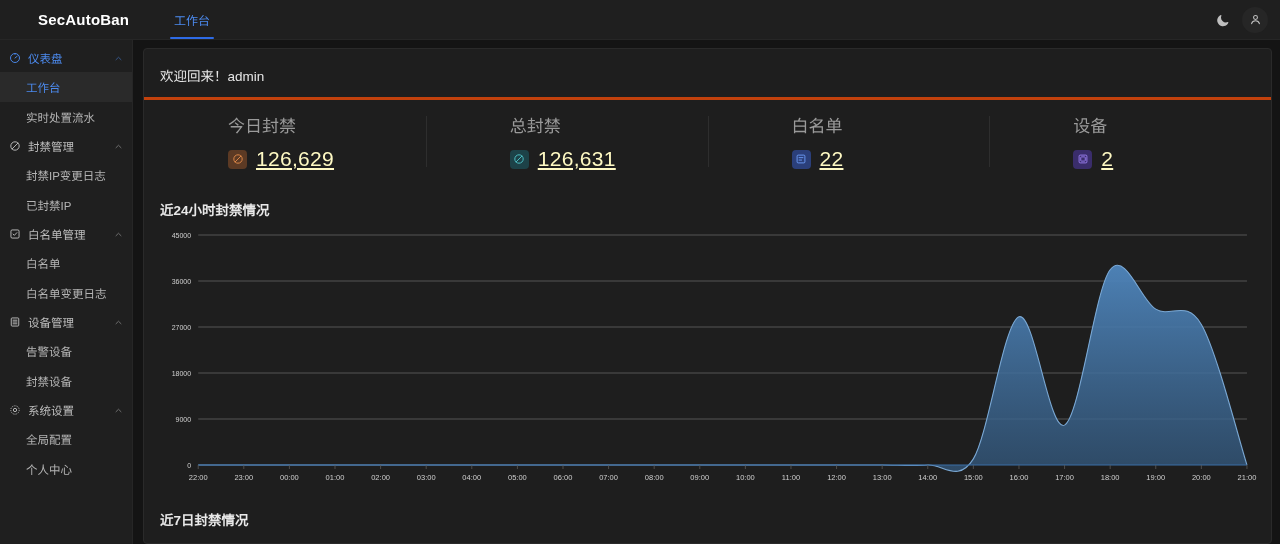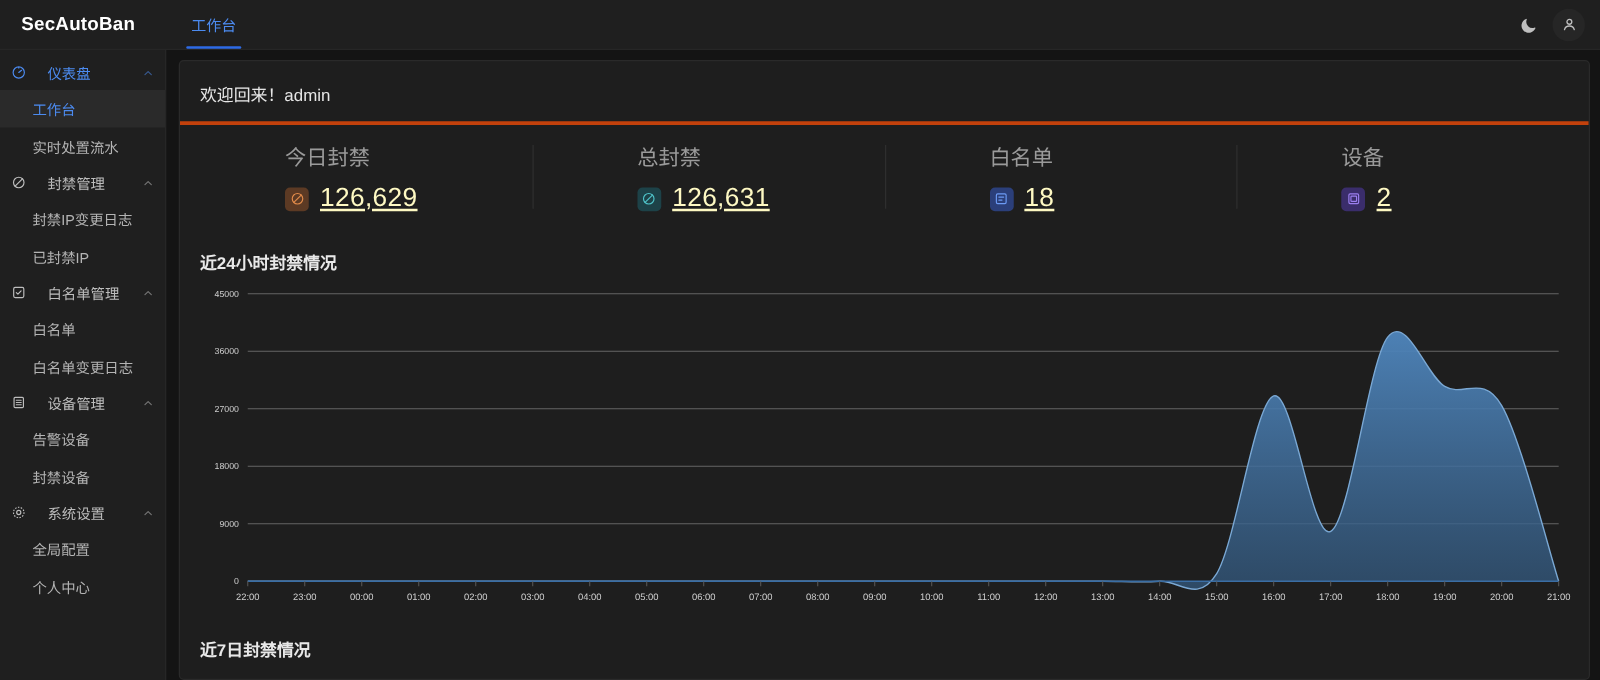--- a/index.html
+++ b/index.html
@@ -19,20 +19,21 @@
     height: 40px; flex: 0 0 40px;
     background: #1f1f1f;
     display: flex; align-items: stretch;
     border-bottom: 1px solid #262626;
   }
   .logo {
     width: 133px; flex: 0 0 133px;
     display: flex; align-items: center; padding-left: 17px;
     font-size: 15px; font-weight: 700; color: #ffffff;
     letter-spacing: .2px;
+    margin-left: 21px;
   }
   .tabbar { flex: 1 1 auto; display: flex; align-items: stretch; padding-left: 6px; }
   .tab {
     position: relative; display: flex; align-items: center;
     padding: 0 14px; font-size: 12px; color: #8c8c8c; cursor: pointer;
   }
   .tab.active { color: #4c8bf0; }
   .tab.active::after {
     content: ""; position: absolute; left: 10px; right: 10px; bottom: 0;
     height: 2px; background: #2e6be6; border-radius: 1px;
@@ -53,21 +54,21 @@
   .sidebar {
     width: 133px; flex: 0 0 133px;
     background: #1f1f1f;
     border-right: 1px solid #262626;
     overflow: hidden;
     padding-top: 4px;
   }
   .grp-title {
     height: 28px; display: flex; align-items: center;
     padding: 0 9px 0 9px; font-size: 11.5px; color: #4c8bf0;
-    cursor: pointer; gap: 17px;
+    cursor: pointer; gap: 7px;
   }
   .grp-title.plain { color: #bdbdbd; }
   .grp-ico { width: 12px; height: 12px; display: flex; align-items: center; justify-content: center; flex: 0 0 12px; }
   .grp-ico svg { display: block; }
   .grp-label { flex: 1 1 auto; white-space: nowrap; }
   .caret { width: 9px; height: 9px; flex: 0 0 9px; opacity: .55; }
   .caret svg { display: block; }
   .sub {
     height: 30px; display: flex; align-items: center;
     padding-left: 26px; font-size: 11.5px; color: #b4b4b4; cursor: pointer;
@@ -262,21 +263,21 @@
             </div>
             <div class="stat">
               <div class="stat-label">白名单</div>
               <div class="stat-row">
                 <span class="stat-ico" style="background:#2b3f7a">
                   <svg width="12" height="12" viewBox="0 0 16 16" fill="none" stroke="#6c9bf5" stroke-width="1.25">
                     <rect x="2.8" y="2.8" width="10.4" height="10.4" rx="1.4"></rect>
                     <path d="M5.4 6.2h5.2M5.4 9.4h3.4" stroke-linecap="round"></path>
                   </svg>
                 </span>
-                <span class="stat-val">18</span>
+                <span class="stat-val">22</span>
               </div>
             </div>
             <div class="stat">
               <div class="stat-label">设备</div>
               <div class="stat-row">
                 <span class="stat-ico" style="background:#3a2d6b">
                   <svg width="12" height="12" viewBox="0 0 16 16" fill="none" stroke="#9b7ff0" stroke-width="1.25">
                     <rect x="2.8" y="2.8" width="10.4" height="10.4" rx="1.4"></rect>
                     <rect x="5" y="5.2" width="6" height="5.6" rx=".8"></rect>
                   </svg>

